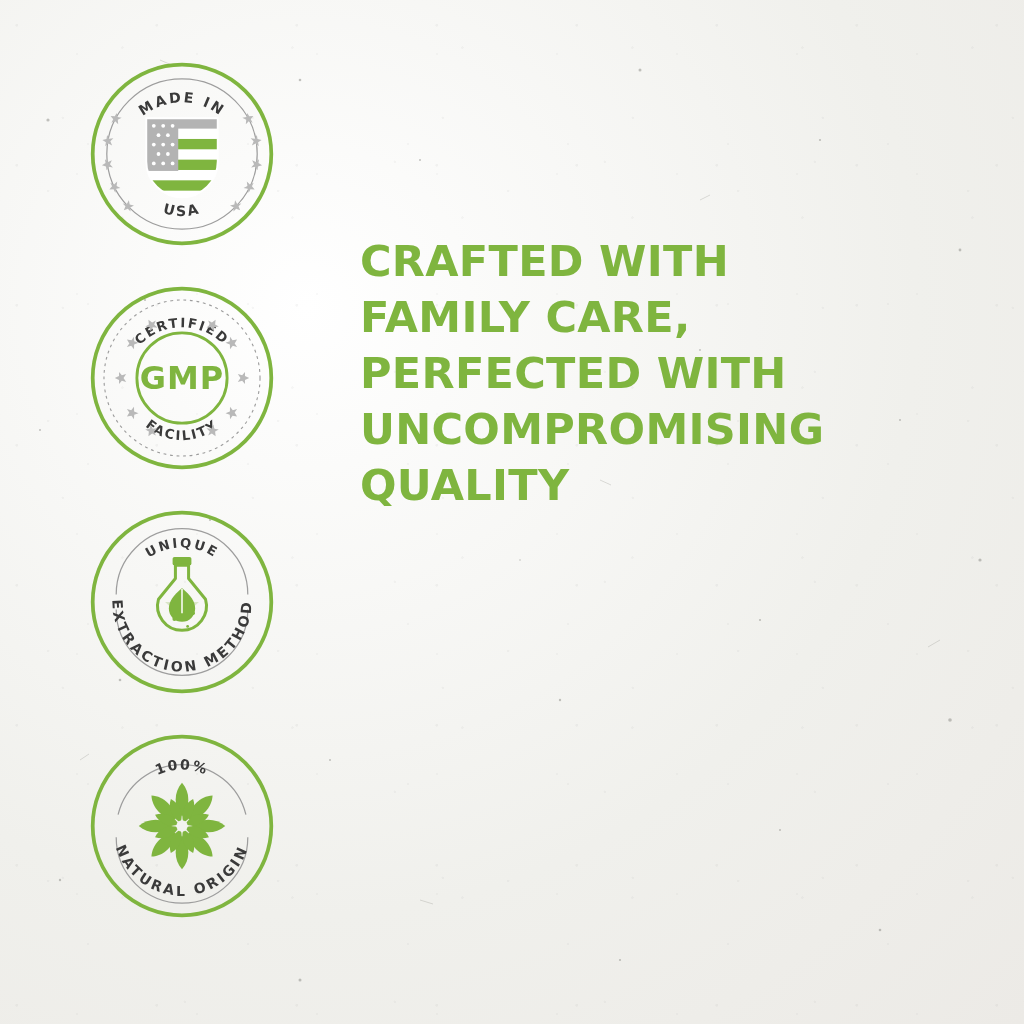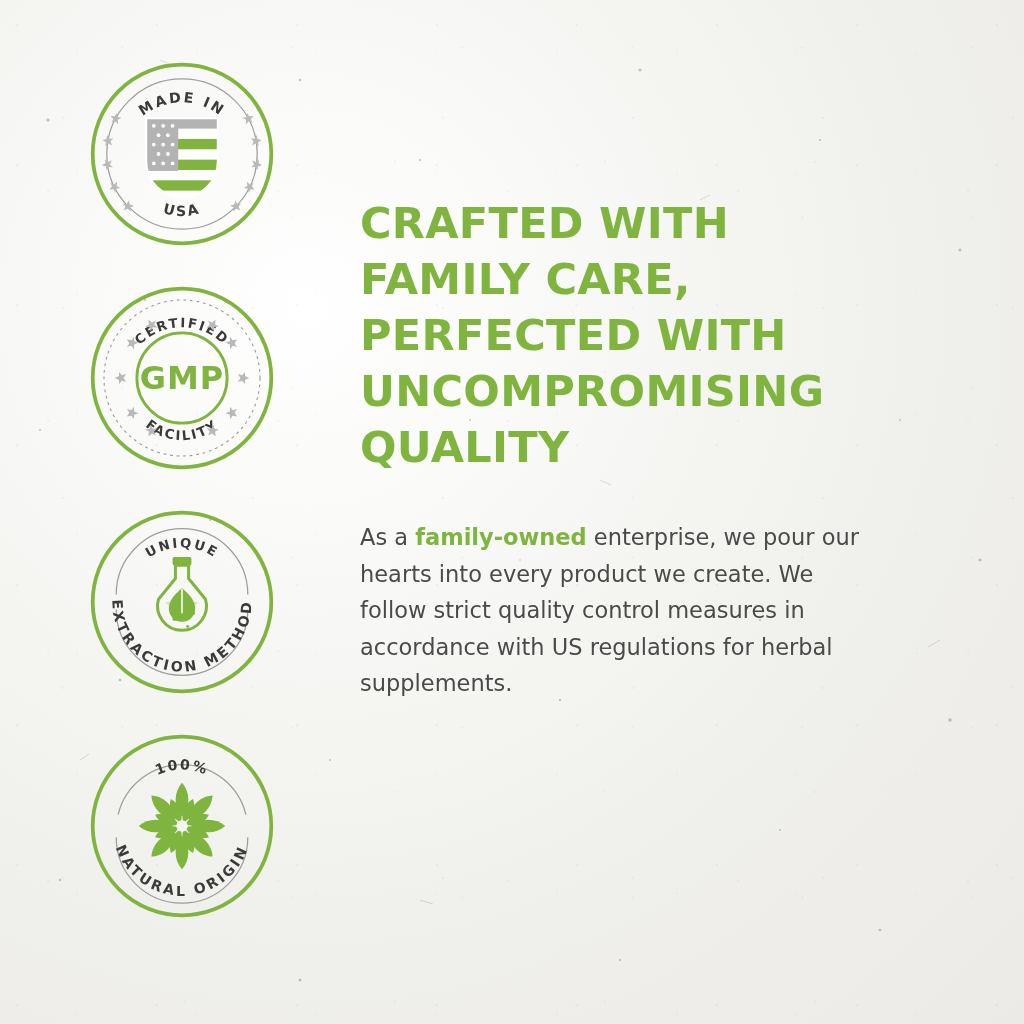--- a/index.html
+++ b/index.html
@@ -59,20 +59,21 @@
     height: 188px;
     position: relative;
   }
   .badge svg { display: block; }
 
   
   .textcol {
     flex: 1;
     padding: 196px 120px 0 30px;
     box-sizing: border-box;
+    margin-top: 38px;
   }
   .headline {
     color: #7fb53f;
     font-family: "DejaVu Sans", sans-serif;
     font-size: 43px;
     line-height: 1.30;
     font-weight: bold;
     letter-spacing: 0.3px;
     text-transform: uppercase;
     margin: 0 0 44px 0;
@@ -374,16 +375,15 @@
           <circle cx="0" cy="0" r="6" fill="#f3f3f0"></circle>
         </g>
       </svg>
 
     </div>
 
   </div>
 
   <div class="textcol">
     <h1 class="headline">CRAFTED WITH FAMILY CARE, PERFECTED WITH UNCOMPROMISING QUALITY</h1>
-    <p class="para" id="para-1"><span>As a </span><b>family-owned</b><span> enterprise, we pour our hearts into every product we create. We follow strict quality control measures in accordance with US regulations for herbal supplements.</span></p>
   </div>
 
 </div>
 
 </body></html>

